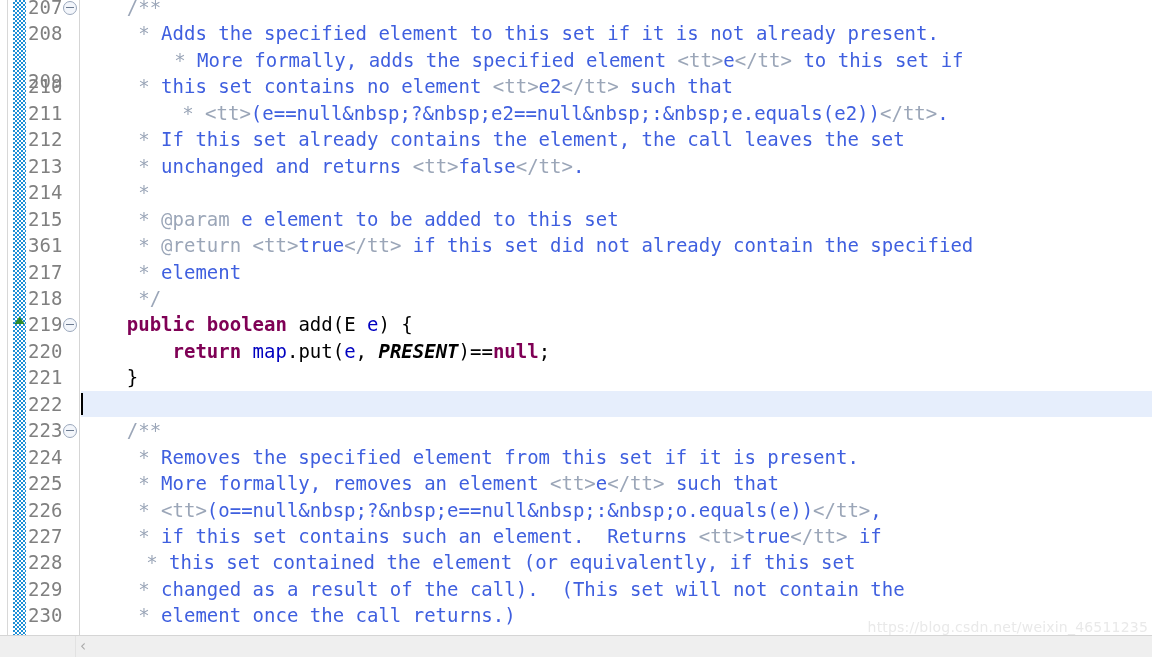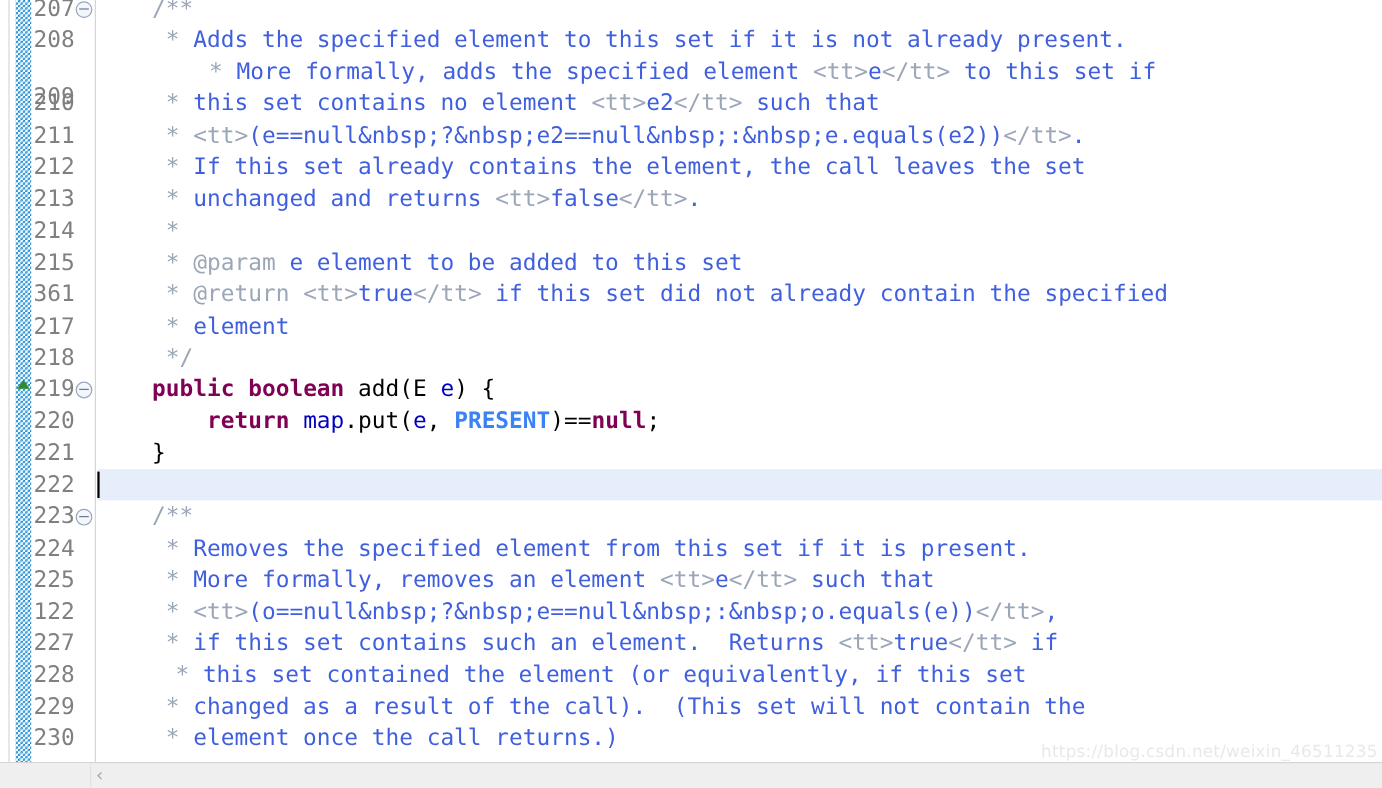--- a/index.html
+++ b/index.html
@@ -142,21 +142,21 @@
     background: #000000;
     height: 22px;
   }
 
   
   .t-doc      { color: #3f5fdf; }                         
   .t-doctag   { color: #9ba6b8; }                         
   .t-kw       { color: #7f0055; font-weight: bold; }      
   .t-plain    { color: #000000; }                         
   .t-field    { color: #0000c0; }                         
-  .t-static   { color: #3b82f6; font-weight: bold; }                         
+  .t-static   { color: #000000; font-weight: bold; font-style: italic; }                         
 
   
   .hscroll {
     position: absolute;
     left: 0;
     bottom: 0;
     width: 1152px;
     height: 22px;
     background: #efefef;
     border-top: 1px solid #d5d5d5;
@@ -231,39 +231,39 @@
       <div class="lineno" style="top: 232.05px;">361</div>
       <div class="lineno" style="top: 258.5px;">217</div>
       <div class="lineno" style="top: 284.95px;">218</div>
       <div class="lineno" style="top: 311.4px;">219</div>
       <div class="lineno" style="top: 337.85px;">220</div>
       <div class="lineno" style="top: 364.3px;">221</div>
       <div class="lineno" style="top: 390.75px;">222</div>
       <div class="lineno" style="top: 417.2px;">223</div>
       <div class="lineno" style="top: 443.65px;">224</div>
       <div class="lineno" style="top: 470.1px;">225</div>
-      <div class="lineno" style="top: 496.55px;">122</div>
+      <div class="lineno" style="top: 496.55px;">226</div>
       <div class="lineno" style="top: 523px;">227</div>
       <div class="lineno" style="top: 549.45px;">228</div>
       <div class="lineno" style="top: 575.9px;">229</div>
       <div class="lineno" style="top: 602.35px;">230</div>
     </div>
 
   <div id="folds">
       <div class="fold" style="top: 1px;"></div>
       <div class="fold" style="top: 318.4px;"></div>
       <div class="fold" style="top: 424.2px;"></div>
     </div>
 
   <div class="code-area" id="code">
       <div class="row" style="position: absolute; left: 0px; right: 0px; top: -6px;"><span class="t-doctag">    /**</span></div>
       <div class="row" style="position: absolute; left: 0px; right: 0px; top: 20.45px;"><span class="t-doctag">     * </span><span class="t-doc">Adds the specified element to this set if it is not already present.</span></div>
       <div class="row" style="position: absolute; left: 0px; right: 0px; top: 46.9px; padding-left: 36px;"><span class="t-doctag">     * </span><span class="t-doc">More formally, adds the specified element </span><span class="t-doctag">&lt;tt&gt;</span><span class="t-doc">e</span><span class="t-doctag">&lt;/tt&gt;</span><span class="t-doc"> to this set if</span></div>
       <div class="row" style="position: absolute; left: 0px; right: 0px; top: 73.35px;"><span class="t-doctag">     * </span><span class="t-doc">this set contains no element </span><span class="t-doctag">&lt;tt&gt;</span><span class="t-doc">e2</span><span class="t-doctag">&lt;/tt&gt;</span><span class="t-doc"> such that</span></div>
-      <div class="row" style="position: absolute; left: 0px; right: 0px; top: 99.8px;"><span class="t-doctag">     * </span><span class="t-doctag">&lt;tt&gt;</span><span class="t-doc">(e==null&amp;nbsp;?&amp;nbsp;e2==null&amp;nbsp;:&amp;nbsp;e.equals(e2))</span><span class="t-doctag">&lt;/tt&gt;</span><span class="t-doc">.</span></div>
+      <div class="row" style="position: absolute; left: 0px; right: 0px; top: 99.8px; padding-left: 44px;"><span class="t-doctag">     * </span><span class="t-doctag">&lt;tt&gt;</span><span class="t-doc">(e==null&amp;nbsp;?&amp;nbsp;e2==null&amp;nbsp;:&amp;nbsp;e.equals(e2))</span><span class="t-doctag">&lt;/tt&gt;</span><span class="t-doc">.</span></div>
       <div class="row" style="position: absolute; left: 0px; right: 0px; top: 126.25px;"><span class="t-doctag">     * </span><span class="t-doc">If this set already contains the element, the call leaves the set</span></div>
       <div class="row" style="position: absolute; left: 0px; right: 0px; top: 152.7px;"><span class="t-doctag">     * </span><span class="t-doc">unchanged and returns </span><span class="t-doctag">&lt;tt&gt;</span><span class="t-doc">false</span><span class="t-doctag">&lt;/tt&gt;</span><span class="t-doc">.</span></div>
       <div class="row" style="position: absolute; left: 0px; right: 0px; top: 179.15px;"><span class="t-doctag">     *</span></div>
       <div class="row" style="position: absolute; left: 0px; right: 0px; top: 205.6px;"><span class="t-doctag">     * </span><span class="t-doctag">@param</span><span class="t-doc"> e element to be added to this set</span></div>
       <div class="row" style="position: absolute; left: 0px; right: 0px; top: 232.05px;"><span class="t-doctag">     * </span><span class="t-doctag">@return</span><span class="t-doc"> </span><span class="t-doctag">&lt;tt&gt;</span><span class="t-doc">true</span><span class="t-doctag">&lt;/tt&gt;</span><span class="t-doc"> if this set did not already contain the specified</span></div>
       <div class="row" style="position: absolute; left: 0px; right: 0px; top: 258.5px;"><span class="t-doctag">     * </span><span class="t-doc">element</span></div>
       <div class="row" style="position: absolute; left: 0px; right: 0px; top: 284.95px;"><span class="t-doctag">     */</span></div>
       <div class="row" style="position: absolute; left: 0px; right: 0px; top: 311.4px;"><span class="t-plain">    </span><span class="t-kw">public</span><span class="t-plain"> </span><span class="t-kw">boolean</span><span class="t-plain"> add(E </span><span class="t-field">e</span><span class="t-plain">) {</span></div>
       <div class="row" style="position: absolute; left: 0px; right: 0px; top: 337.85px;"><span class="t-plain">        </span><span class="t-kw">return</span><span class="t-plain"> </span><span class="t-field">map</span><span class="t-plain">.put(</span><span class="t-field">e</span><span class="t-plain">, </span><span class="t-static">PRESENT</span><span class="t-plain">)==</span><span class="t-kw">null</span><span class="t-plain">;</span></div>
       <div class="row" style="position: absolute; left: 0px; right: 0px; top: 364.3px;"><span class="t-plain">    }</span></div>

